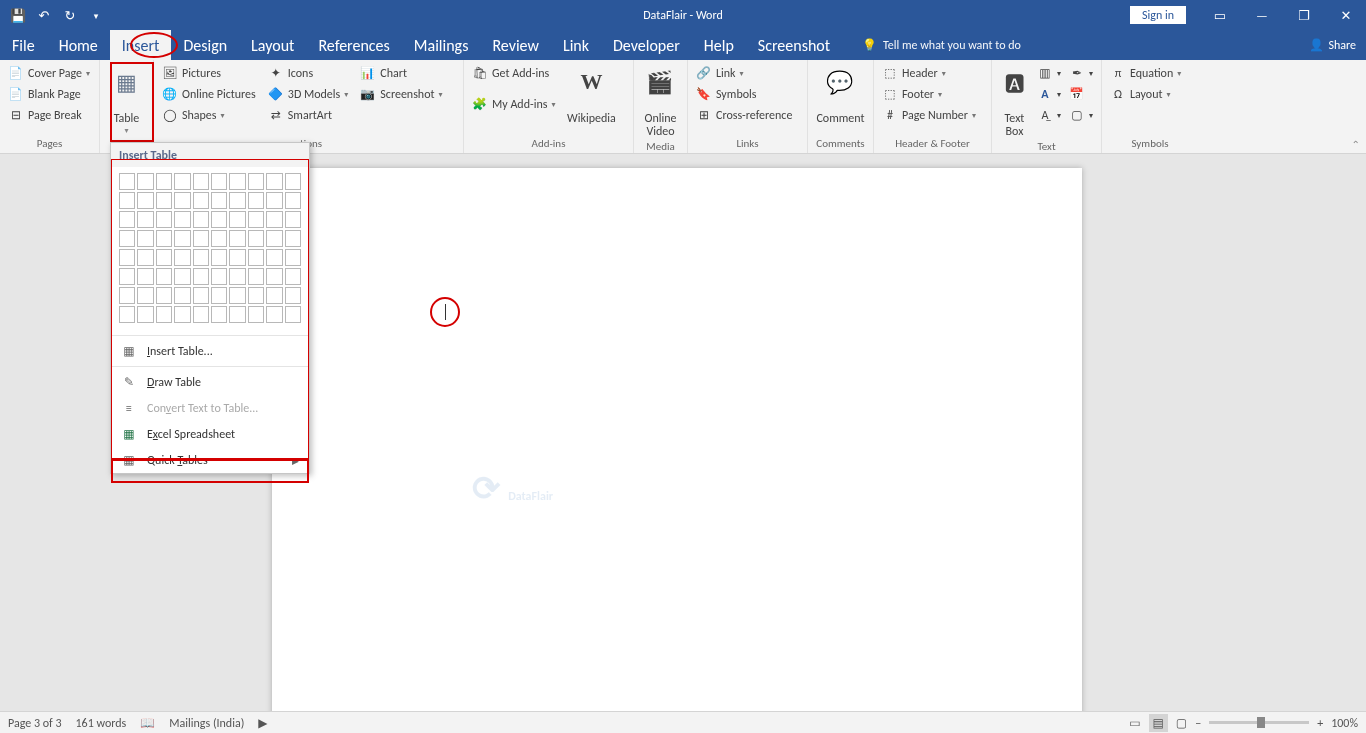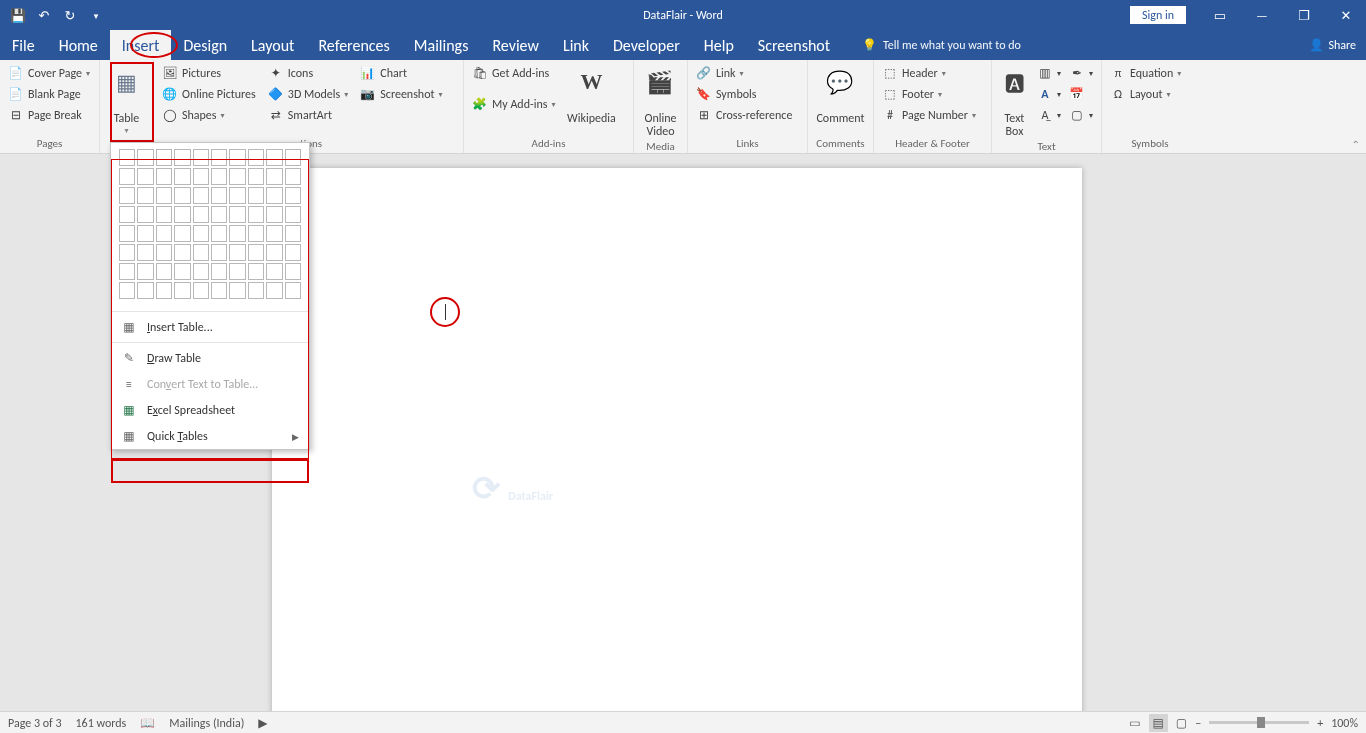--- a/index.html
+++ b/index.html
@@ -319,20 +319,21 @@
     <div class="watermark" style="left:200px; top:300px; font-size:28px;">
       <span style="font-size:34px;">⟳ </span><span>DataFlair</span>
     </div>
   </div>
 
 </div>
 
 <div class="cursor-mark"></div>
 
 <div class="table-dropdown">
+  <div class="td-header">Insert Table</div>
   <div class="td-grid" id="tgrid">
       <div class="td-grid-row">
         <div class="td-cell"></div>
         <div class="td-cell"></div>
         <div class="td-cell"></div>
         <div class="td-cell"></div>
         <div class="td-cell"></div>
         <div class="td-cell"></div>
         <div class="td-cell"></div>
         <div class="td-cell"></div>

